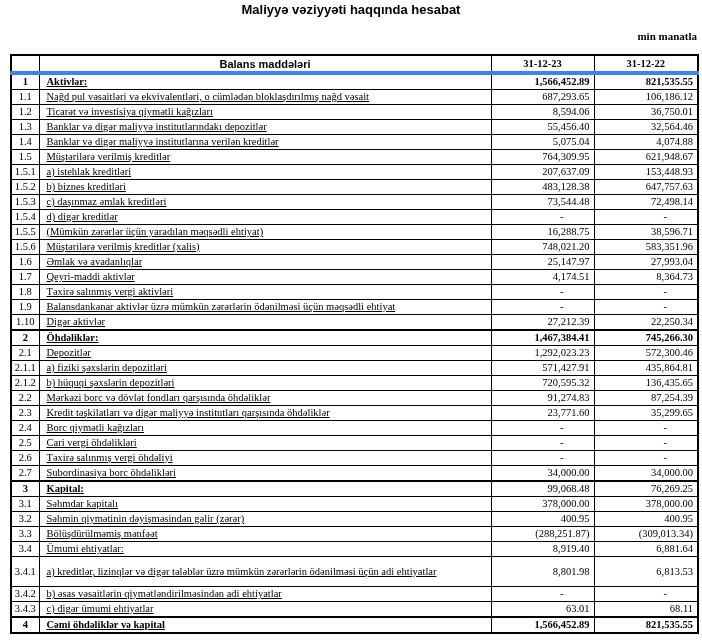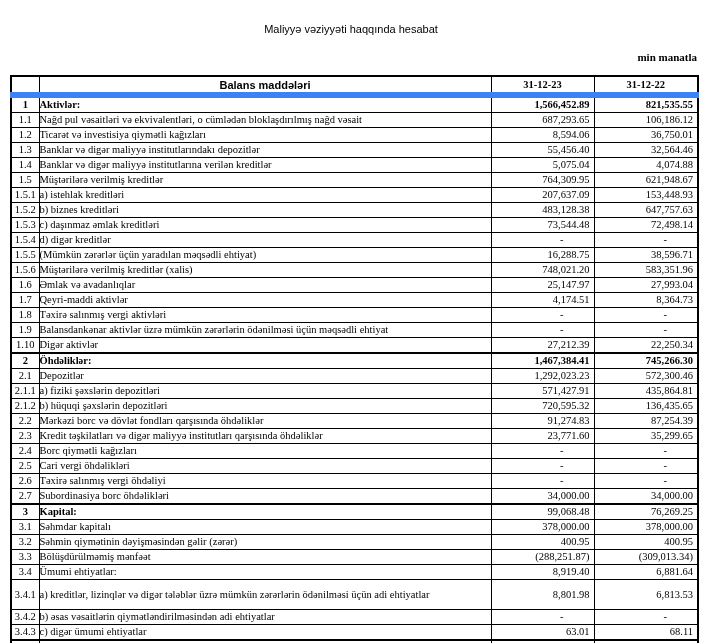--- a/index.html
+++ b/index.html
@@ -4,43 +4,43 @@
 <style>
   html,body { margin:0; padding:0; }
   body {
     width:702px; height:643px; background:#ffffff; color:#000;
     font-family:"Liberation Serif","DejaVu Serif",serif;
     overflow:hidden;
   }
   .page-title {
     text-align:center;
     font-family:"Liberation Sans","DejaVu Sans",sans-serif;
-    font-weight:normal; font-size:11px;
-    padding-top:23px; height:18px;
+    font-weight:bold; font-size:13px;
+    padding-top:2px; height:18px;
   }
   .unit-note-wrap { width:697px; text-align:right; margin-top:6px; margin-bottom:10px; }
   .unit-note { font-weight:bold; font-size:11px; }
   table.balance {
     margin-left:10px; width:687px;
     border-collapse:collapse; table-layout:fixed;
     border:2px solid #000;
   }
   col.c-num { width:28px; }
   col.c-label { width:452px; }
   col.c-val { width:103px; }
   col.c-val2 { width:104px; }
   th, td {
     border:1px solid #000;
     padding:0; height:14px; line-height:14px;
     font-size:10.5px; overflow:hidden; white-space:nowrap;
   }
-  thead th { height:15px; font-weight:bold; border-bottom:6px solid #3b82f6; text-align:center; }
+  thead th { height:15px; font-weight:bold; border-bottom:4px solid #3b82f6; text-align:center; }
   th.th-item { font-family:"Liberation Sans","DejaVu Sans",sans-serif; font-size:11px; }
   td.num { text-align:center; }
-  td.label { text-align:left; padding-left:0; }
+  td.label { text-align:left; padding-left:7px;text-decoration:underline; }
   td.val { text-align:right; padding-right:4px; }
   td.val.dash { padding-right:30px; }
   tr.section td { font-weight:bold; border-top:2px solid #000; }
   tr.section-label td { border-top:2px solid #000; }
   tr.section-label td.num, tr.section-label td.label { font-weight:bold; }
   tr.total td { font-weight:bold; border-top:2px solid #000; }
   tr.tall td { height:29px; line-height:29px; }
 </style>
 </head>
 <body>

